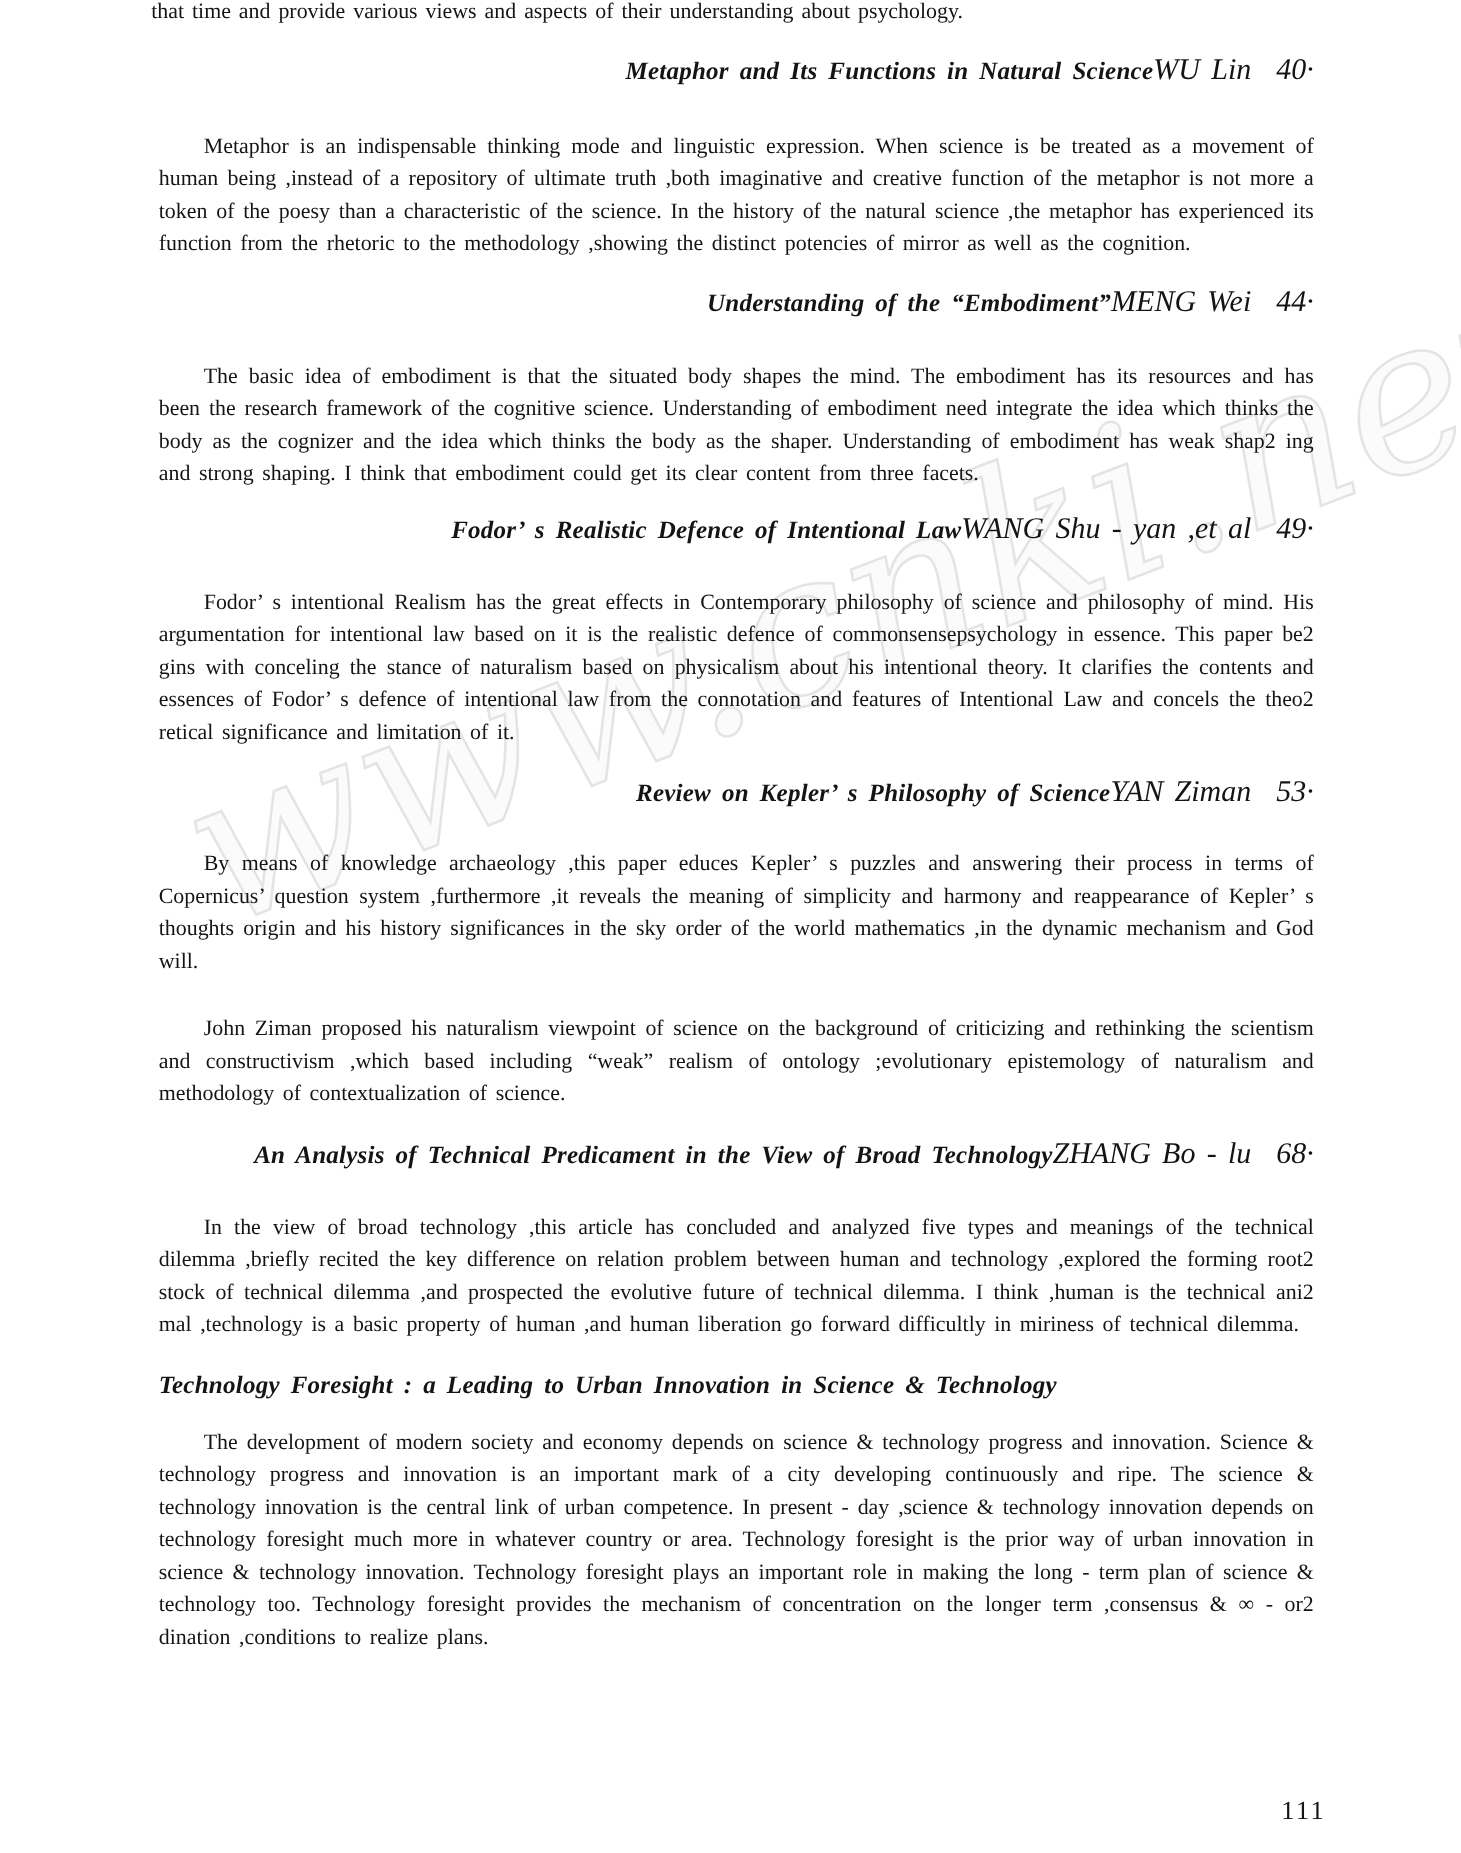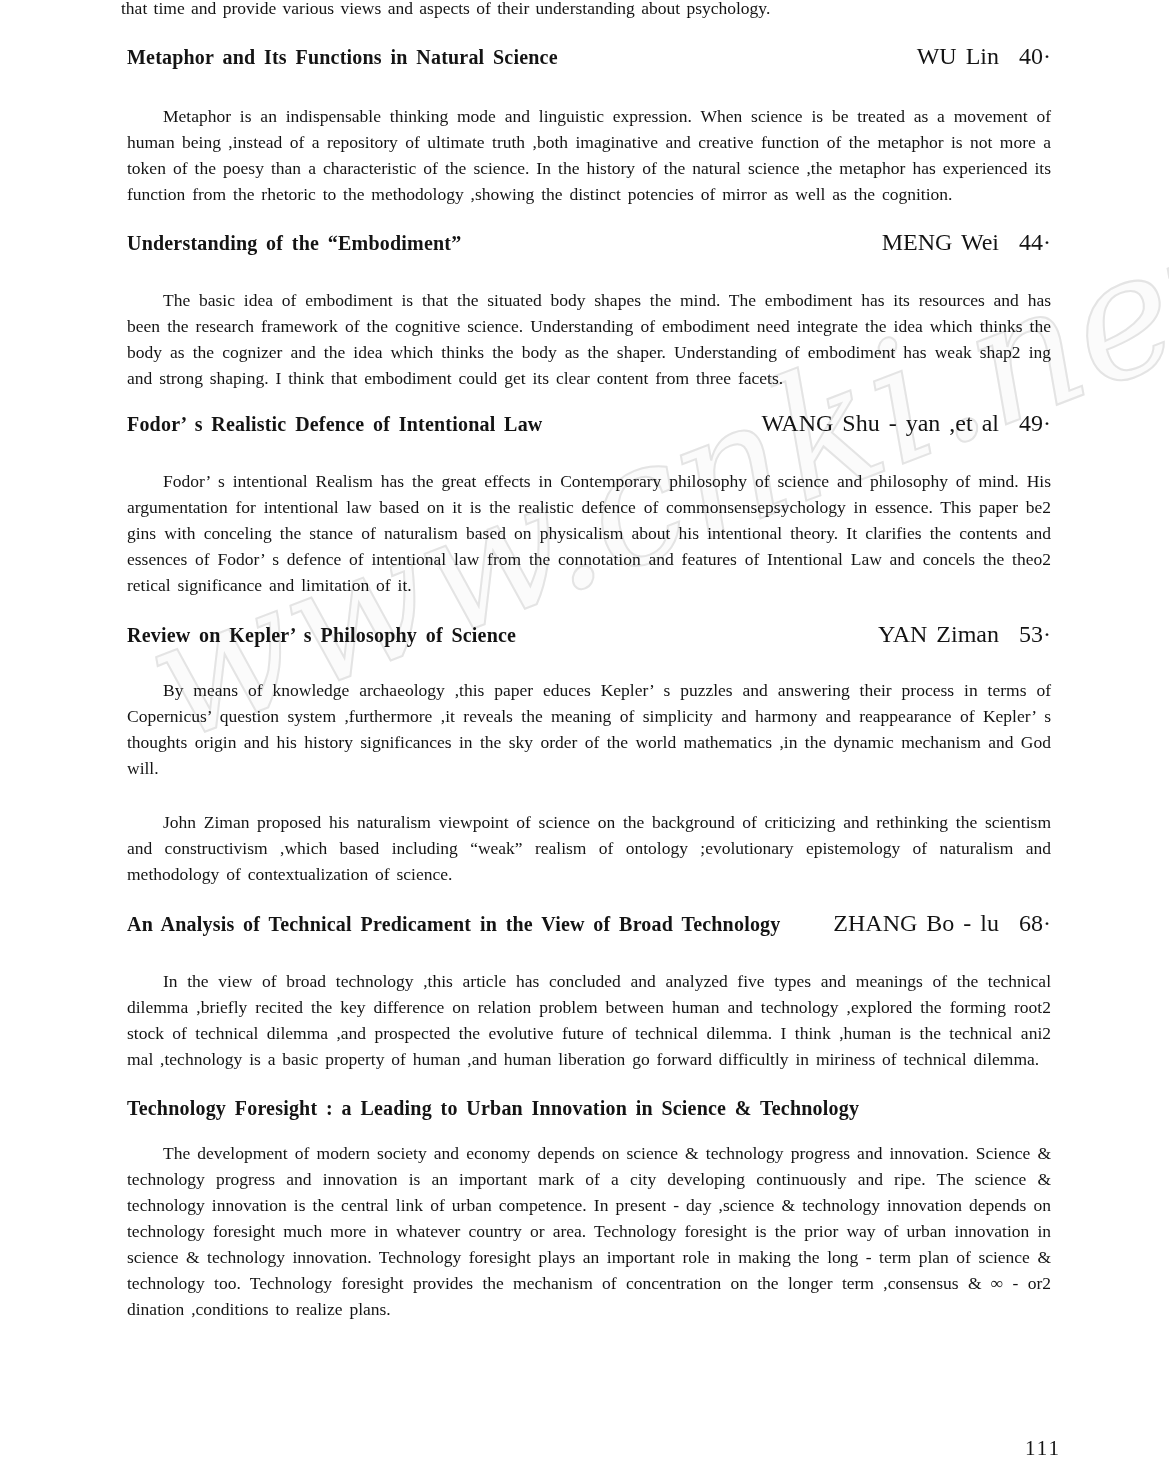--- a/index.html
+++ b/index.html
@@ -14,21 +14,21 @@
     font-size:168px;line-height:1;white-space:nowrap;
     color:#fbfbfb;-webkit-text-stroke:2px #e4e4e4;
     transform:rotate(-21deg);transform-origin:center;
     pointer-events:none;user-select:none;
   }
   .content{position:relative;z-index:1;padding:0 118px 0 127px;}
   .fragment{
     margin:-1px 0 0 -6px;font-size:17.5px;line-height:18px;
     word-spacing:2px;
   }
-  .entry-head{display:flex;justify-content:space-between;align-items:baseline;margin:24px 0 0;}
+  .entry-head{display:flex;justify-content:flex-end;align-items:baseline;margin:24px 0 0;font-style:italic;}
   .entry-head.stacked{display:block;}
   .entry-head.stacked .byline{text-align:right;margin:0;}
   .title{
     margin:0;font-size:20px;line-height:24px;font-weight:bold;
     word-spacing:3.5px;letter-spacing:.2px;
   }
   .byline{margin:0;font-size:24px;line-height:24px;white-space:nowrap;word-spacing:3px;}
   .pageno{margin-left:20px;}
   .abstract{
     margin:32px 0 0;font-size:17.5px;line-height:26px;

